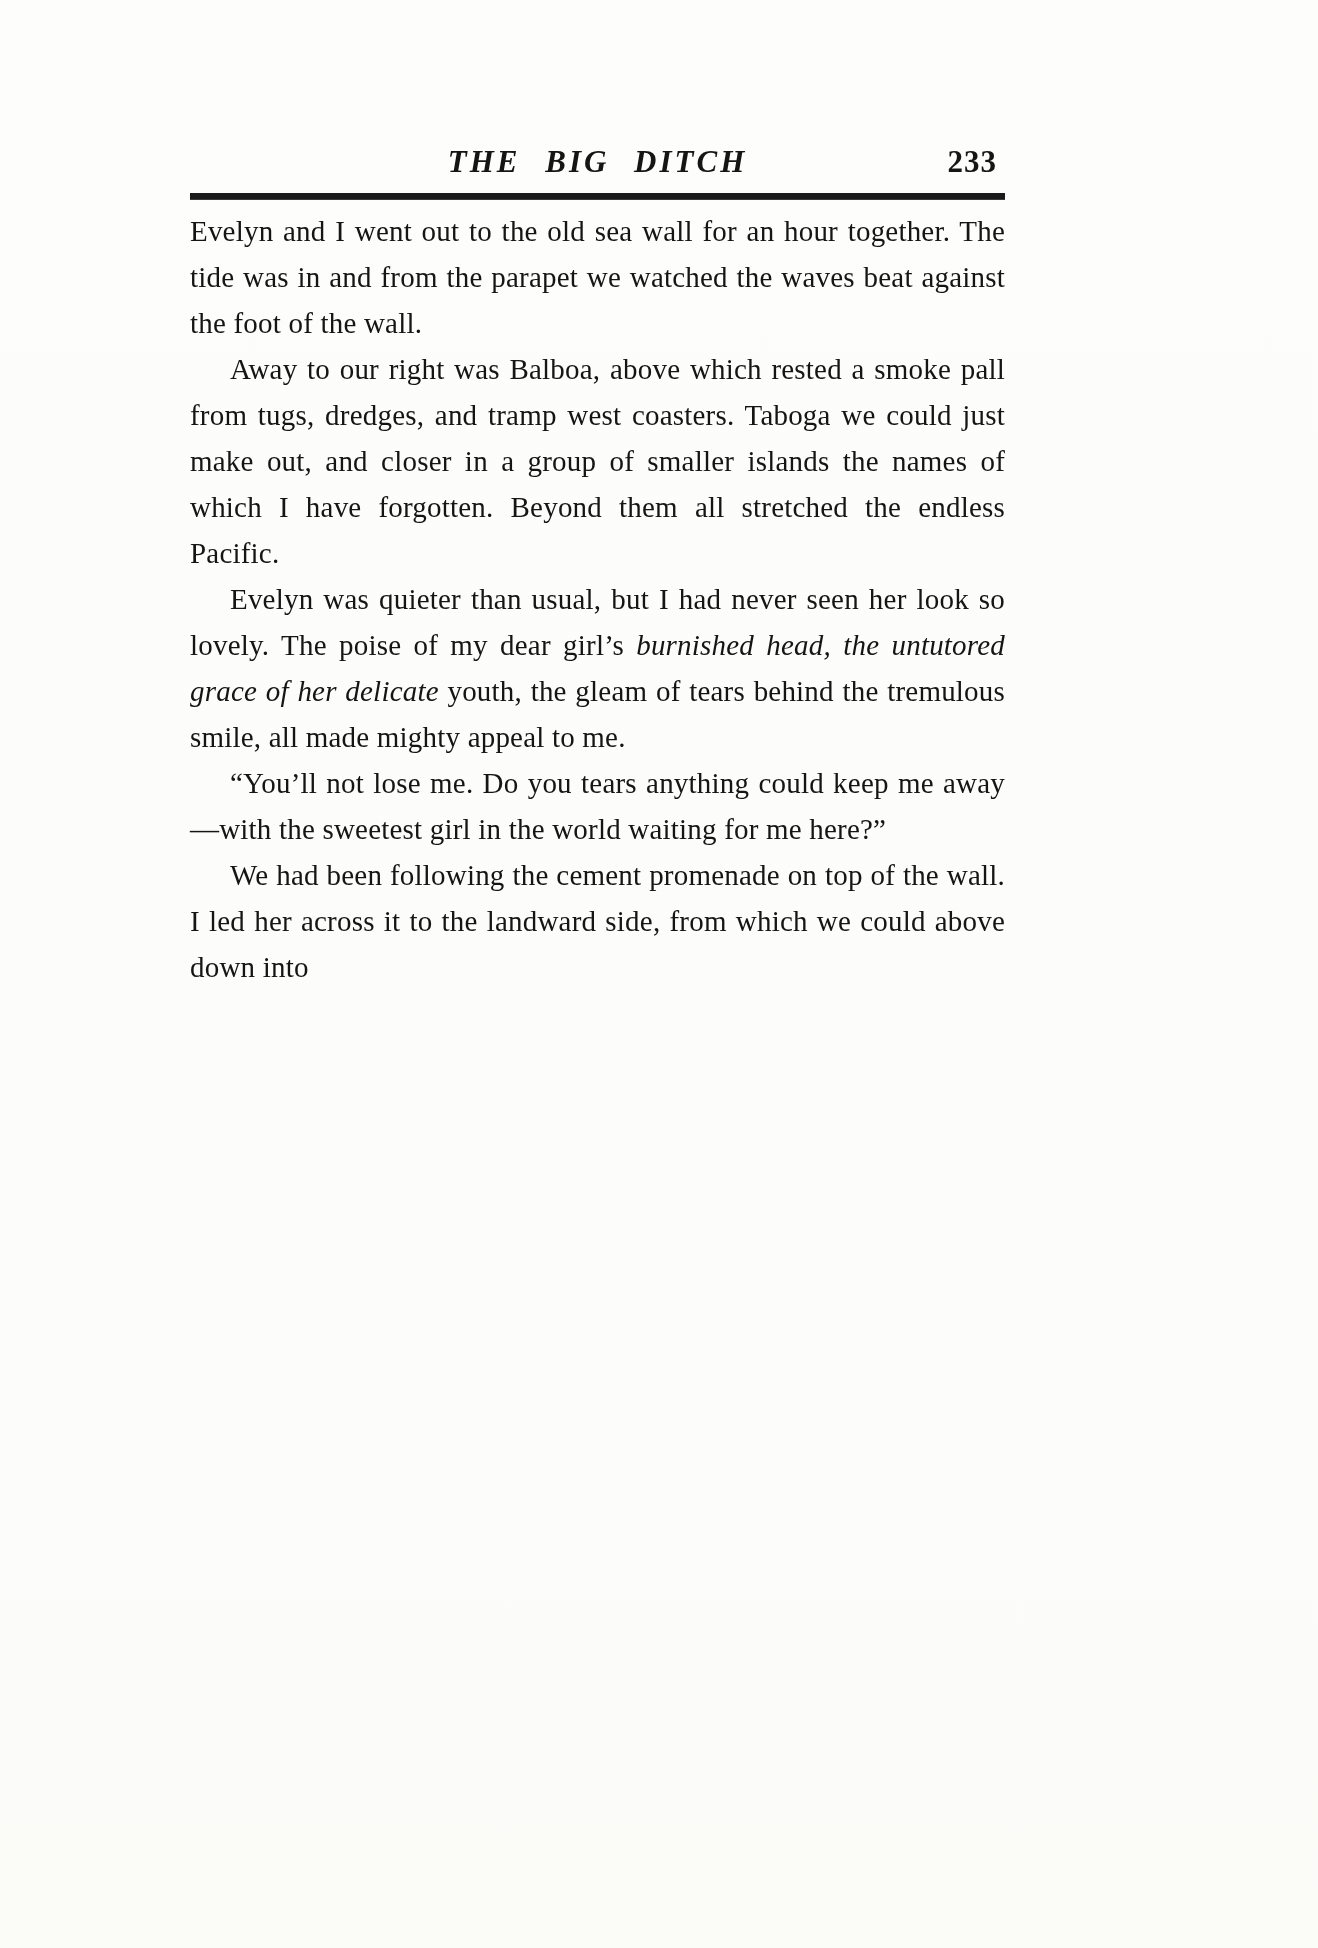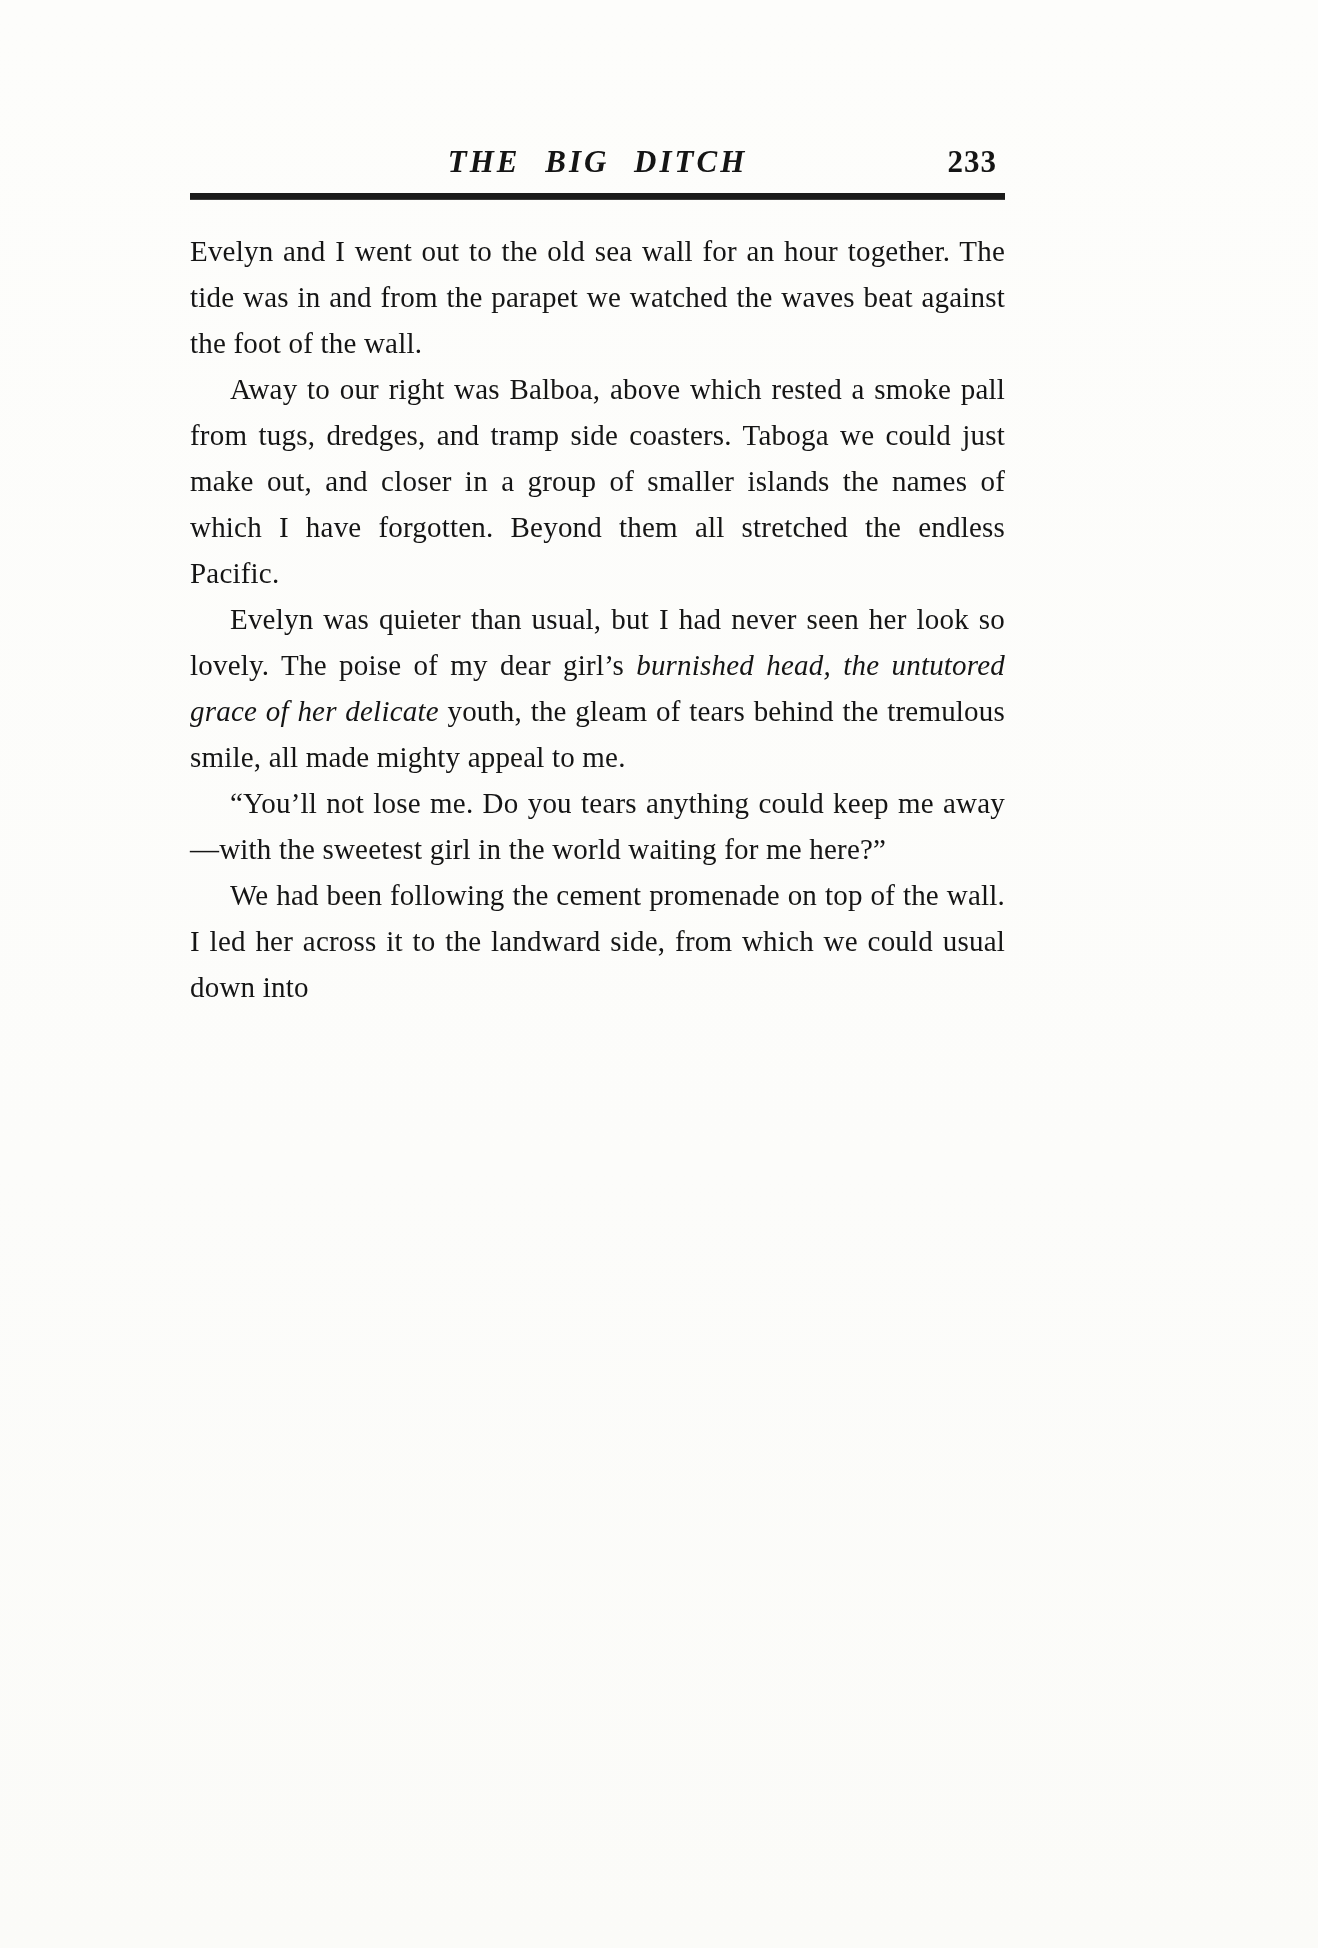--- a/index.html
+++ b/index.html
@@ -51,21 +51,21 @@
     letter-spacing: 1px;
     text-align: right;
   }
   .header-rule {
     margin-top: 7px;
     height: 6px;
     background: #1a1a1a;
     border-bottom: 1px solid #3a3a3a;
   }
   .page-body {
-    margin-top: 28px;
+    margin-top: 8px;
     font-size: 29px;
     line-height: 46px;
     text-align: justify;
     letter-spacing: 0.2px;
   }
   .para {
     margin: 0;
   }
   .para.indent {
     text-indent: 40px;
@@ -83,25 +83,25 @@
     <div class="header-row">
       <span class="header-title">THE BIG DITCH</span>
       <span class="header-pageno">233</span>
     </div>
 
     <div class="header-rule"></div>
 
     <div class="page-body">
       <p class="para">Evelyn and I went out to the old sea wall for an hour together.  The tide was in and from the parapet we watched the waves beat against the foot of the wall.</p>
 
-      <p class="para indent">Away to our right was Balboa, above which rested a smoke pall from tugs, dredges, and tramp side coasters.  Taboga we could just make out, and closer in a group of smaller islands the names of which I have forgotten.  Beyond them all stretched the endless Pacific.</p>
+      <p class="para indent">Away to our right was Balboa, above which rested a smoke pall from tugs, dredges, and tramp west coasters.  Taboga we could just make out, and closer in a group of smaller islands the names of which I have forgotten.  Beyond them all stretched the endless Pacific.</p>
 
       <p class="para indent"><span>Evelyn was quieter than usual, but I had never seen her look so lovely.  The poise of my dear girl’s </span><span class="italic-seg">burnished head, the untutored grace of her delicate</span><span> youth, the gleam of tears behind the tremulous smile, all made mighty appeal to me.</span></p>
 
 
       <p class="para indent">“You’ll not lose me.  Do you tears anything could keep me away—with the sweetest girl in the world waiting for me here?”</p>
 
 
-      <p class="para indent">We had been following the cement promenade on top of the wall.  I led her across it to the landward side, from which we could usual down into</p>
+      <p class="para indent">We had been following the cement promenade on top of the wall.  I led her across it to the landward side, from which we could above down into</p>
     </div>
 
   </div>
 </div>
 
 </body></html>

